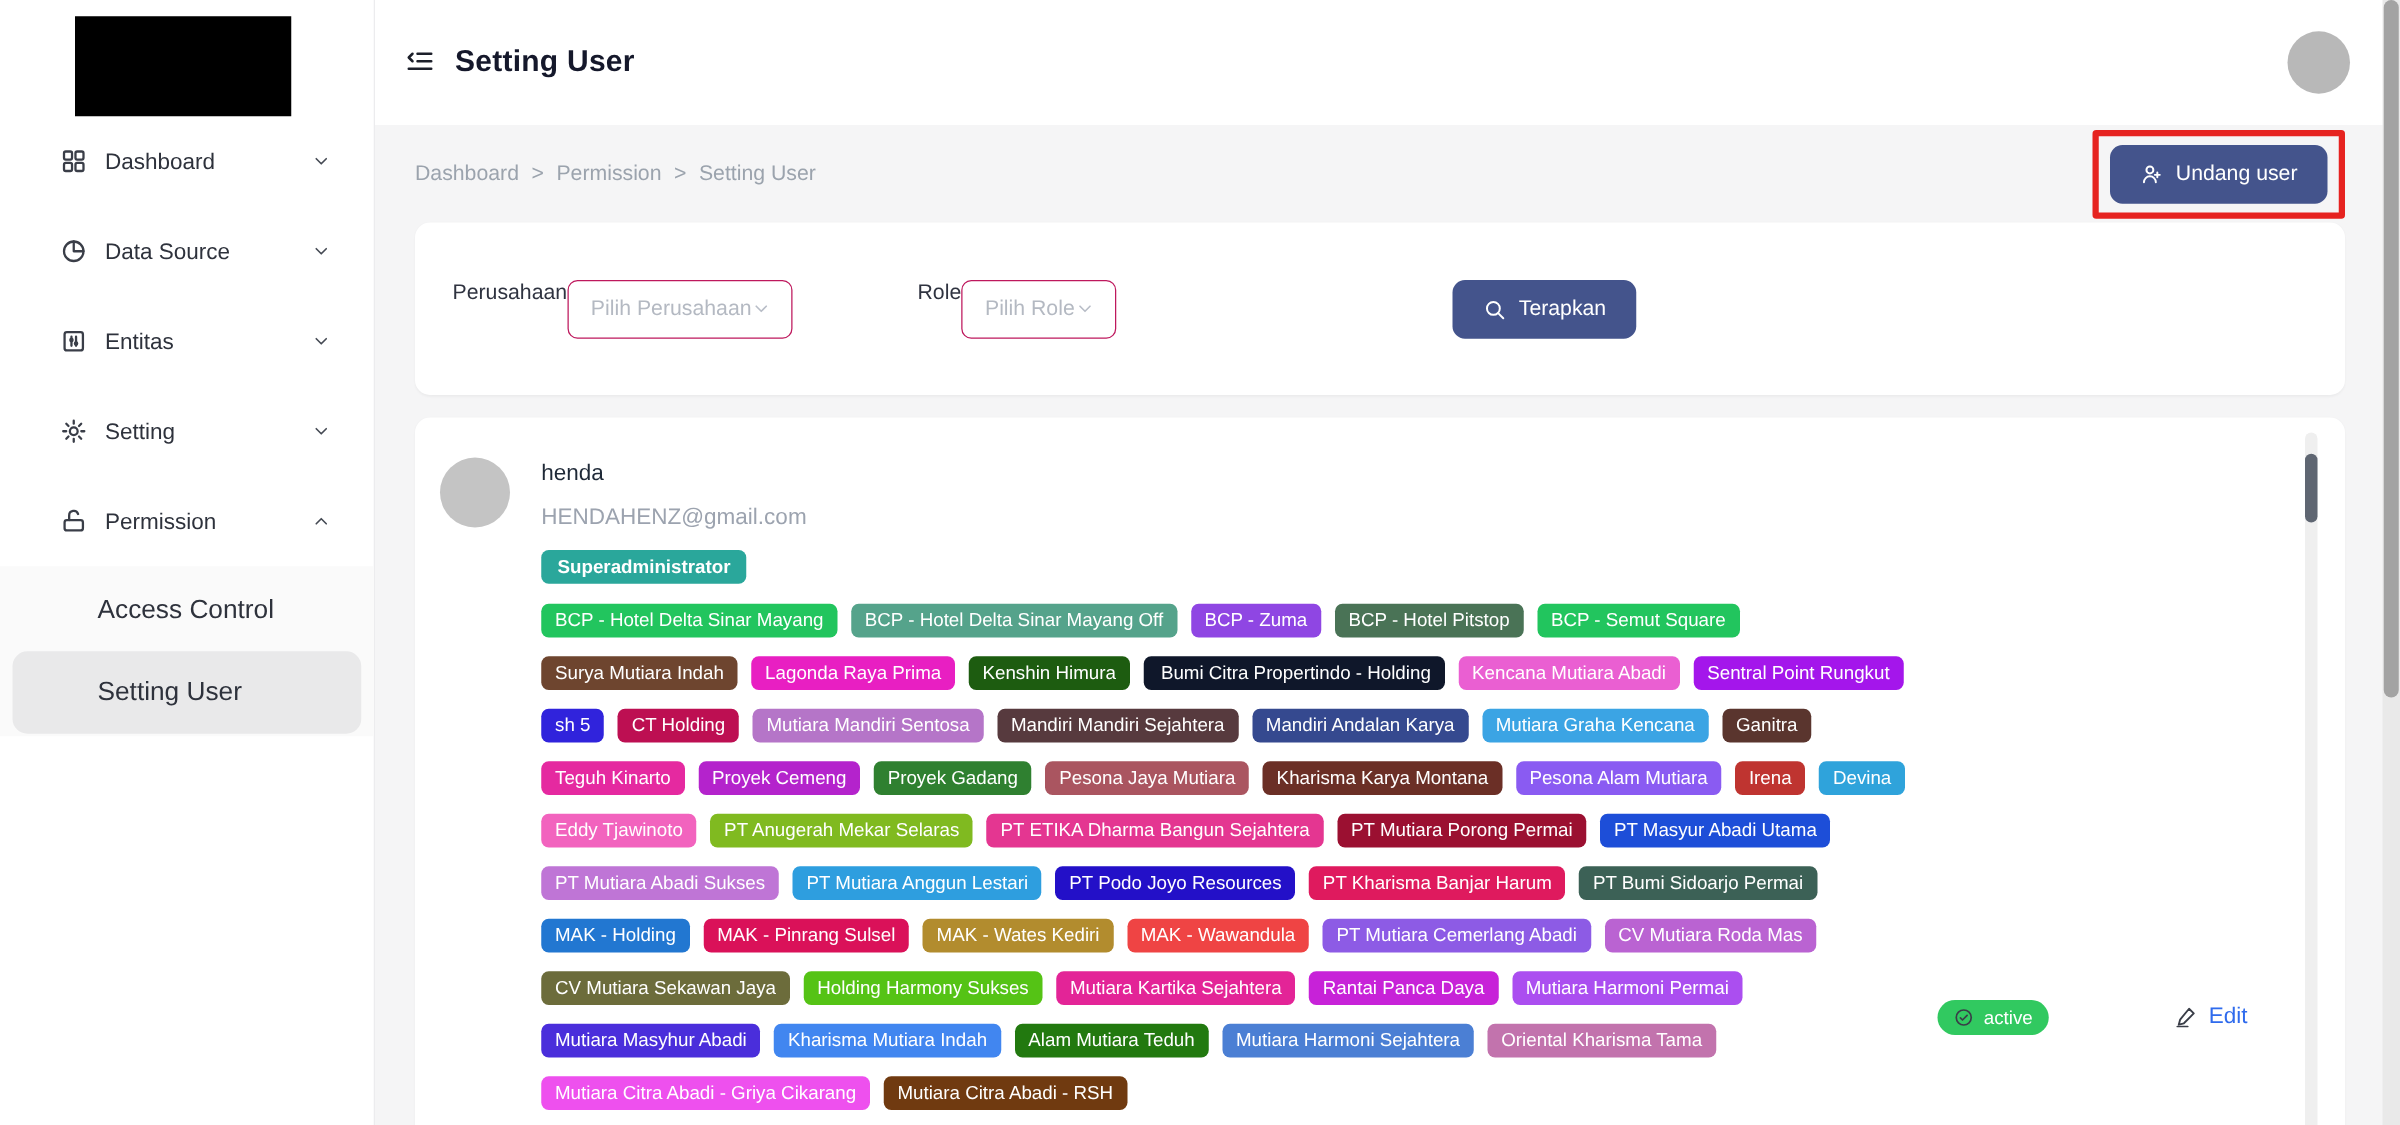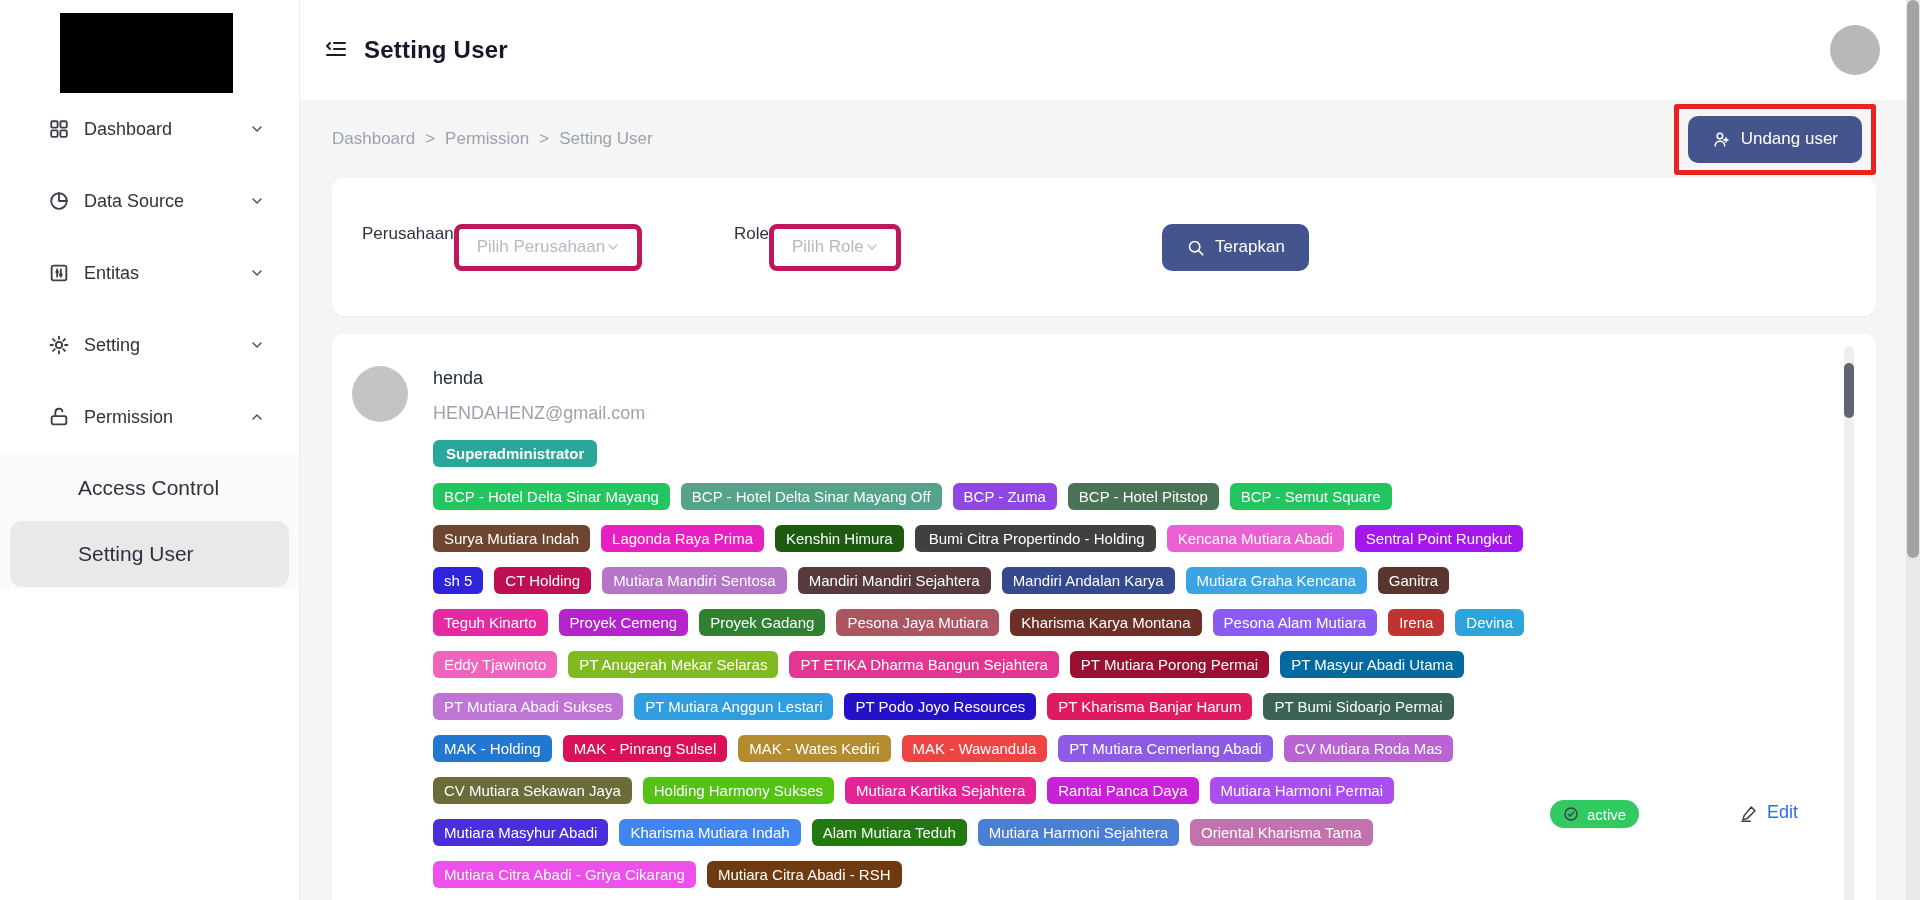--- a/index.html
+++ b/index.html
@@ -45,21 +45,21 @@
 
   .invite-highlight { border:5px solid #e62320; padding:7px 9px; border-radius:3px; background:transparent; }
   .btn-primary { display:inline-flex; align-items:center; gap:10px; background:#44548c; color:#fff; border:none; border-radius:10px; height:47px; padding:0 24px; font-size:17px; font-family:"Liberation Sans",sans-serif; cursor:pointer; }
   .btn-primary .icn { color:#fff; }
   .btn-primary svg { width:19px; height:19px; }
 
   .card { background:#fff; border-radius:12px; box-shadow:0 1px 2px rgba(0,0,0,.04); }
   .filter-card { height:138px; display:flex; align-items:center; padding:0 30px; }
   .field { display:flex; flex-direction:row; width:356px; margin-right:16px; }
   .field label { font-size:17px; color:#2f3340; margin-bottom:14px; }
-  .select-box { height:47px; border:5px solid #be185d; border-radius:8px; display:flex; align-items:center; justify-content:space-between; padding:0 16px 0 18px; cursor:pointer; background:#fff; }
+  .select-box { height:47px; border:1px solid #be185d; border-radius:8px; display:flex; align-items:center; justify-content:space-between; padding:0 16px 0 18px; cursor:pointer; background:#fff; }
   .select-box .ph { font-size:17px; color:#b4b9c2; }
   .terapkan-wrap { margin-left:56px; }
 
   .user-card { margin-top:18px; height:600px; position:relative; overflow:hidden; }
   .user-row { display:flex; padding:32px 0 0 20px; }
   .user-avatar { width:56px; height:56px; min-width:56px; border-radius:50%; background:#c4c4c4; }
   .user-main { margin-left:25px; max-width:1116px; }
   .user-name { font-size:18px; font-weight:500; color:#1f2937; margin-top:2px; }
   .user-email { font-size:18px; color:#9ca3af; margin-top:14px; }
   .role-badge { display:inline-block; margin-top:16px; color:#fff; font-size:15px; font-weight:700; padding:5px 13px; border-radius:6px; }
@@ -251,21 +251,21 @@
             <div class="role-badge" id="role-badge" style="background: rgb(42, 167, 155);">Superadministrator</div>
             <div class="badge-list" id="badges">
                 <span class="badge" style="background: rgb(34, 197, 94);">BCP - Hotel Delta Sinar Mayang</span>
                 <span class="badge" style="background: rgb(85, 163, 139);">BCP - Hotel Delta Sinar Mayang Off</span>
                 <span class="badge" style="background: rgb(143, 70, 227);">BCP - Zuma</span>
                 <span class="badge" style="background: rgb(74, 115, 86);">BCP - Hotel Pitstop</span>
                 <span class="badge" style="background: rgb(34, 197, 94);">BCP - Semut Square</span>
                 <span class="badge" style="background: rgb(110, 69, 47);">Surya Mutiara Indah</span>
                 <span class="badge" style="background: rgb(232, 31, 194);">Lagonda Raya Prima</span>
                 <span class="badge" style="background: rgb(29, 92, 16);">Kenshin Himura</span>
-                <span class="badge" style="background: #404040; padding-left: 14px;">Bumi Citra Propertindo - Holding</span>
+                <span class="badge" style="background: #0f172a; padding-left: 14px;">Bumi Citra Propertindo - Holding</span>
                 <span class="badge" style="background: rgb(234, 95, 210);">Kencana Mutiara Abadi</span>
                 <span class="badge" style="background: rgb(164, 22, 235);">Sentral Point Rungkut</span>
                 <span class="badge" style="background: rgb(48, 35, 220);">sh 5</span>
                 <span class="badge" style="background: rgb(189, 15, 82);">CT Holding</span>
                 <span class="badge" style="background: rgb(181, 117, 200);">Mutiara Mandiri Sentosa</span>
                 <span class="badge" style="background: rgb(87, 58, 62);">Mandiri Mandiri Sejahtera</span>
                 <span class="badge" style="background: rgb(53, 73, 143);">Mandiri Andalan Karya</span>
                 <span class="badge" style="background: rgb(59, 164, 228);">Mutiara Graha Kencana</span>
                 <span class="badge" style="background: rgb(90, 53, 46);">Ganitra</span>
                 <span class="badge" style="background: rgb(229, 41, 160);">Teguh Kinarto</span>
@@ -273,21 +273,21 @@
                 <span class="badge" style="background: rgb(47, 128, 48);">Proyek Gadang</span>
                 <span class="badge" style="background: rgb(170, 85, 96);">Pesona Jaya Mutiara</span>
                 <span class="badge" style="background: rgb(107, 47, 38);">Kharisma Karya Montana</span>
                 <span class="badge" style="background: rgb(138, 91, 242);">Pesona Alam Mutiara</span>
                 <span class="badge" style="background: rgb(191, 52, 48);">Irena</span>
                 <span class="badge" style="background: rgb(47, 163, 219);">Devina</span>
                 <span class="badge" style="background: rgb(242, 99, 190);">Eddy Tjawinoto</span>
                 <span class="badge" style="background: rgb(128, 186, 32);">PT Anugerah Mekar Selaras</span>
                 <span class="badge" style="background: rgb(228, 54, 145);">PT ETIKA Dharma Bangun Sejahtera</span>
                 <span class="badge" style="background: rgb(155, 16, 49);">PT Mutiara Porong Permai</span>
-                <span class="badge" style="background: #0369a1;">PT Masyur Abadi Utama</span>
+                <span class="badge" style="background: #1d4ed8;">PT Masyur Abadi Utama</span>
                 <span class="badge" style="background: rgb(191, 117, 214);">PT Mutiara Abadi Sukses</span>
                 <span class="badge" style="background: rgb(46, 158, 223);">PT Mutiara Anggun Lestari</span>
                 <span class="badge" style="background: rgb(35, 16, 200);">PT Podo Joyo Resources</span>
                 <span class="badge" style="background: rgb(223, 26, 94);">PT Kharisma Banjar Harum</span>
                 <span class="badge" style="background: rgb(60, 97, 86);">PT Bumi Sidoarjo Permai</span>
                 <span class="badge" style="background: rgb(34, 119, 209);">MAK - Holding</span>
                 <span class="badge" style="background: rgb(218, 17, 89);">MAK - Pinrang Sulsel</span>
                 <span class="badge" style="background: rgb(178, 140, 46);">MAK - Wates Kediri</span>
                 <span class="badge" style="background: #ef4444;">MAK - Wawandula</span>
                 <span class="badge" style="background: rgb(141, 91, 229);">PT Mutiara Cemerlang Abadi</span>

